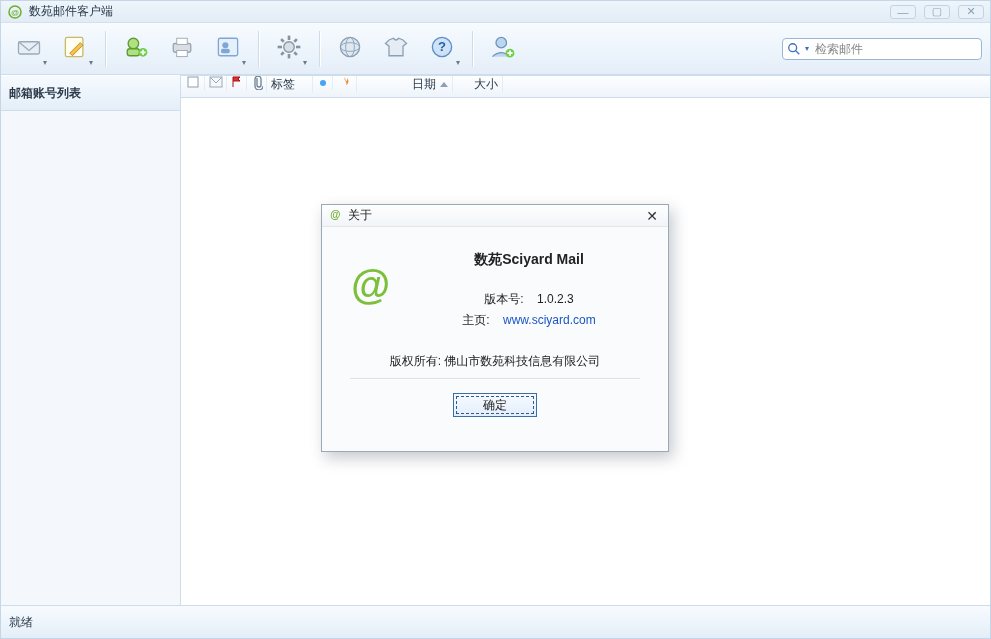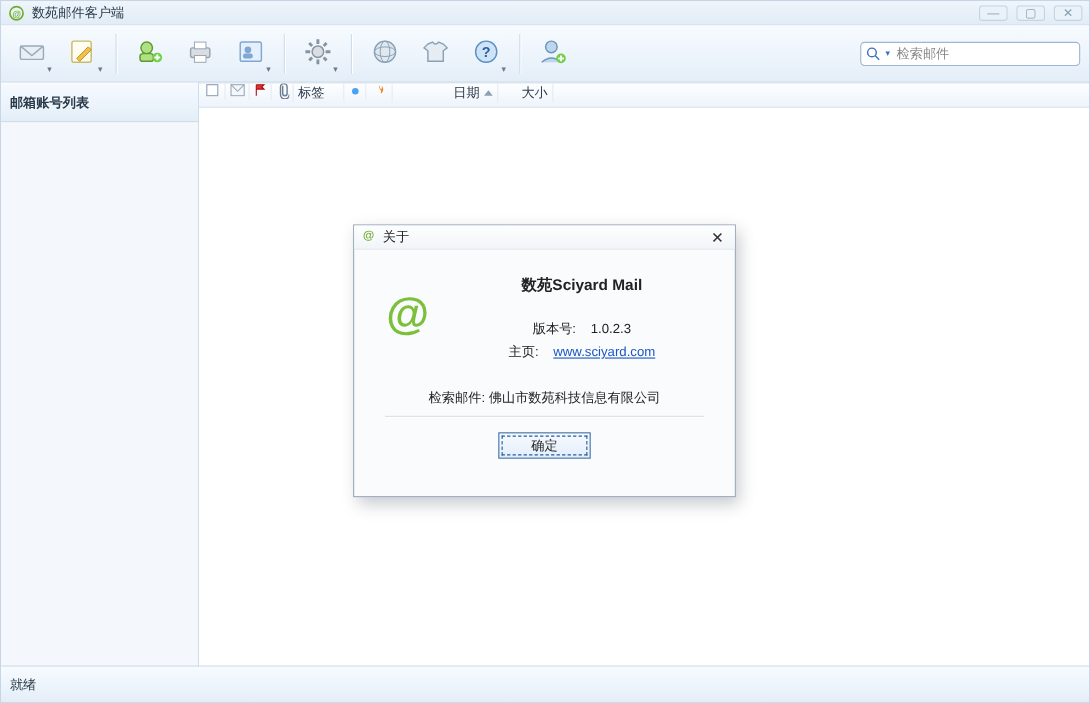--- a/index.html
+++ b/index.html
@@ -126,21 +126,21 @@
   .dlg-title .title { margin-left: 6px; color: #222; }
   .dlg-close { margin-left: auto; font-size: 14px; cursor: pointer; color: #333; padding: 0 4px; }
   .dlg-body { padding: 18px 24px 14px 24px; }
   .dlg-top { display: flex; gap: 20px; align-items: flex-start; }
   .dlg-logo { width: 48px; height: 48px; margin-top: 18px; }
   .dlg-right { flex: 1; text-align: center; }
   .dlg-product { font-weight: bold; font-size: 14px; color: #222; margin-bottom: 22px; margin-top: 6px;}
   .dlg-kv { margin: 4px 0; color: #222; text-align: center; }
   .dlg-kv .lbl { display: inline-block; }
   .dlg-kv .val { display: inline-block; margin-left: 10px; }
-  .dlg-link { color: #1a56c4; text-decoration: underline; cursor: pointer; }
+  .dlg-link { color: #1a56c4; cursor: pointer; }
   .dlg-copy { text-align: center; margin: 20px 0 8px 0; color: #222; }
   .dlg-sep { height: 1px; background: #dcdfe3; margin: 8px 4px 14px 4px; box-shadow: 0 1px 0 #fff; }
   .dlg-ok {
     display: block; margin: 0 auto 20px auto; width: 84px; height: 24px;
     border: 1px solid #3b6ea5; background: linear-gradient(#f6faff, #e3eefb);
     color: #222; cursor: pointer; font-size: 12px;
     outline: 1px dashed #2a5a9a; outline-offset: -4px;
   }
 </style>
 </head>
@@ -369,19 +369,19 @@
           <div class="dlg-kv">
             <span class="lbl">版本号:</span>
             <span class="val">1.0.2.3</span>
           </div>
           <div class="dlg-kv">
             <span class="lbl">主页:</span>
             <a class="val dlg-link">www.sciyard.com</a>
           </div>
         </div>
       </div>
-      <div class="dlg-copy">检索邮件:  佛山市数苑科技信息有限公司</div>
+      <div class="dlg-copy">版权所有:  佛山市数苑科技信息有限公司</div>
       <div class="dlg-sep"></div>
       <button class="dlg-ok">确定</button>
     </div>
   </div>
 
 </div>
 
 </body></html>

